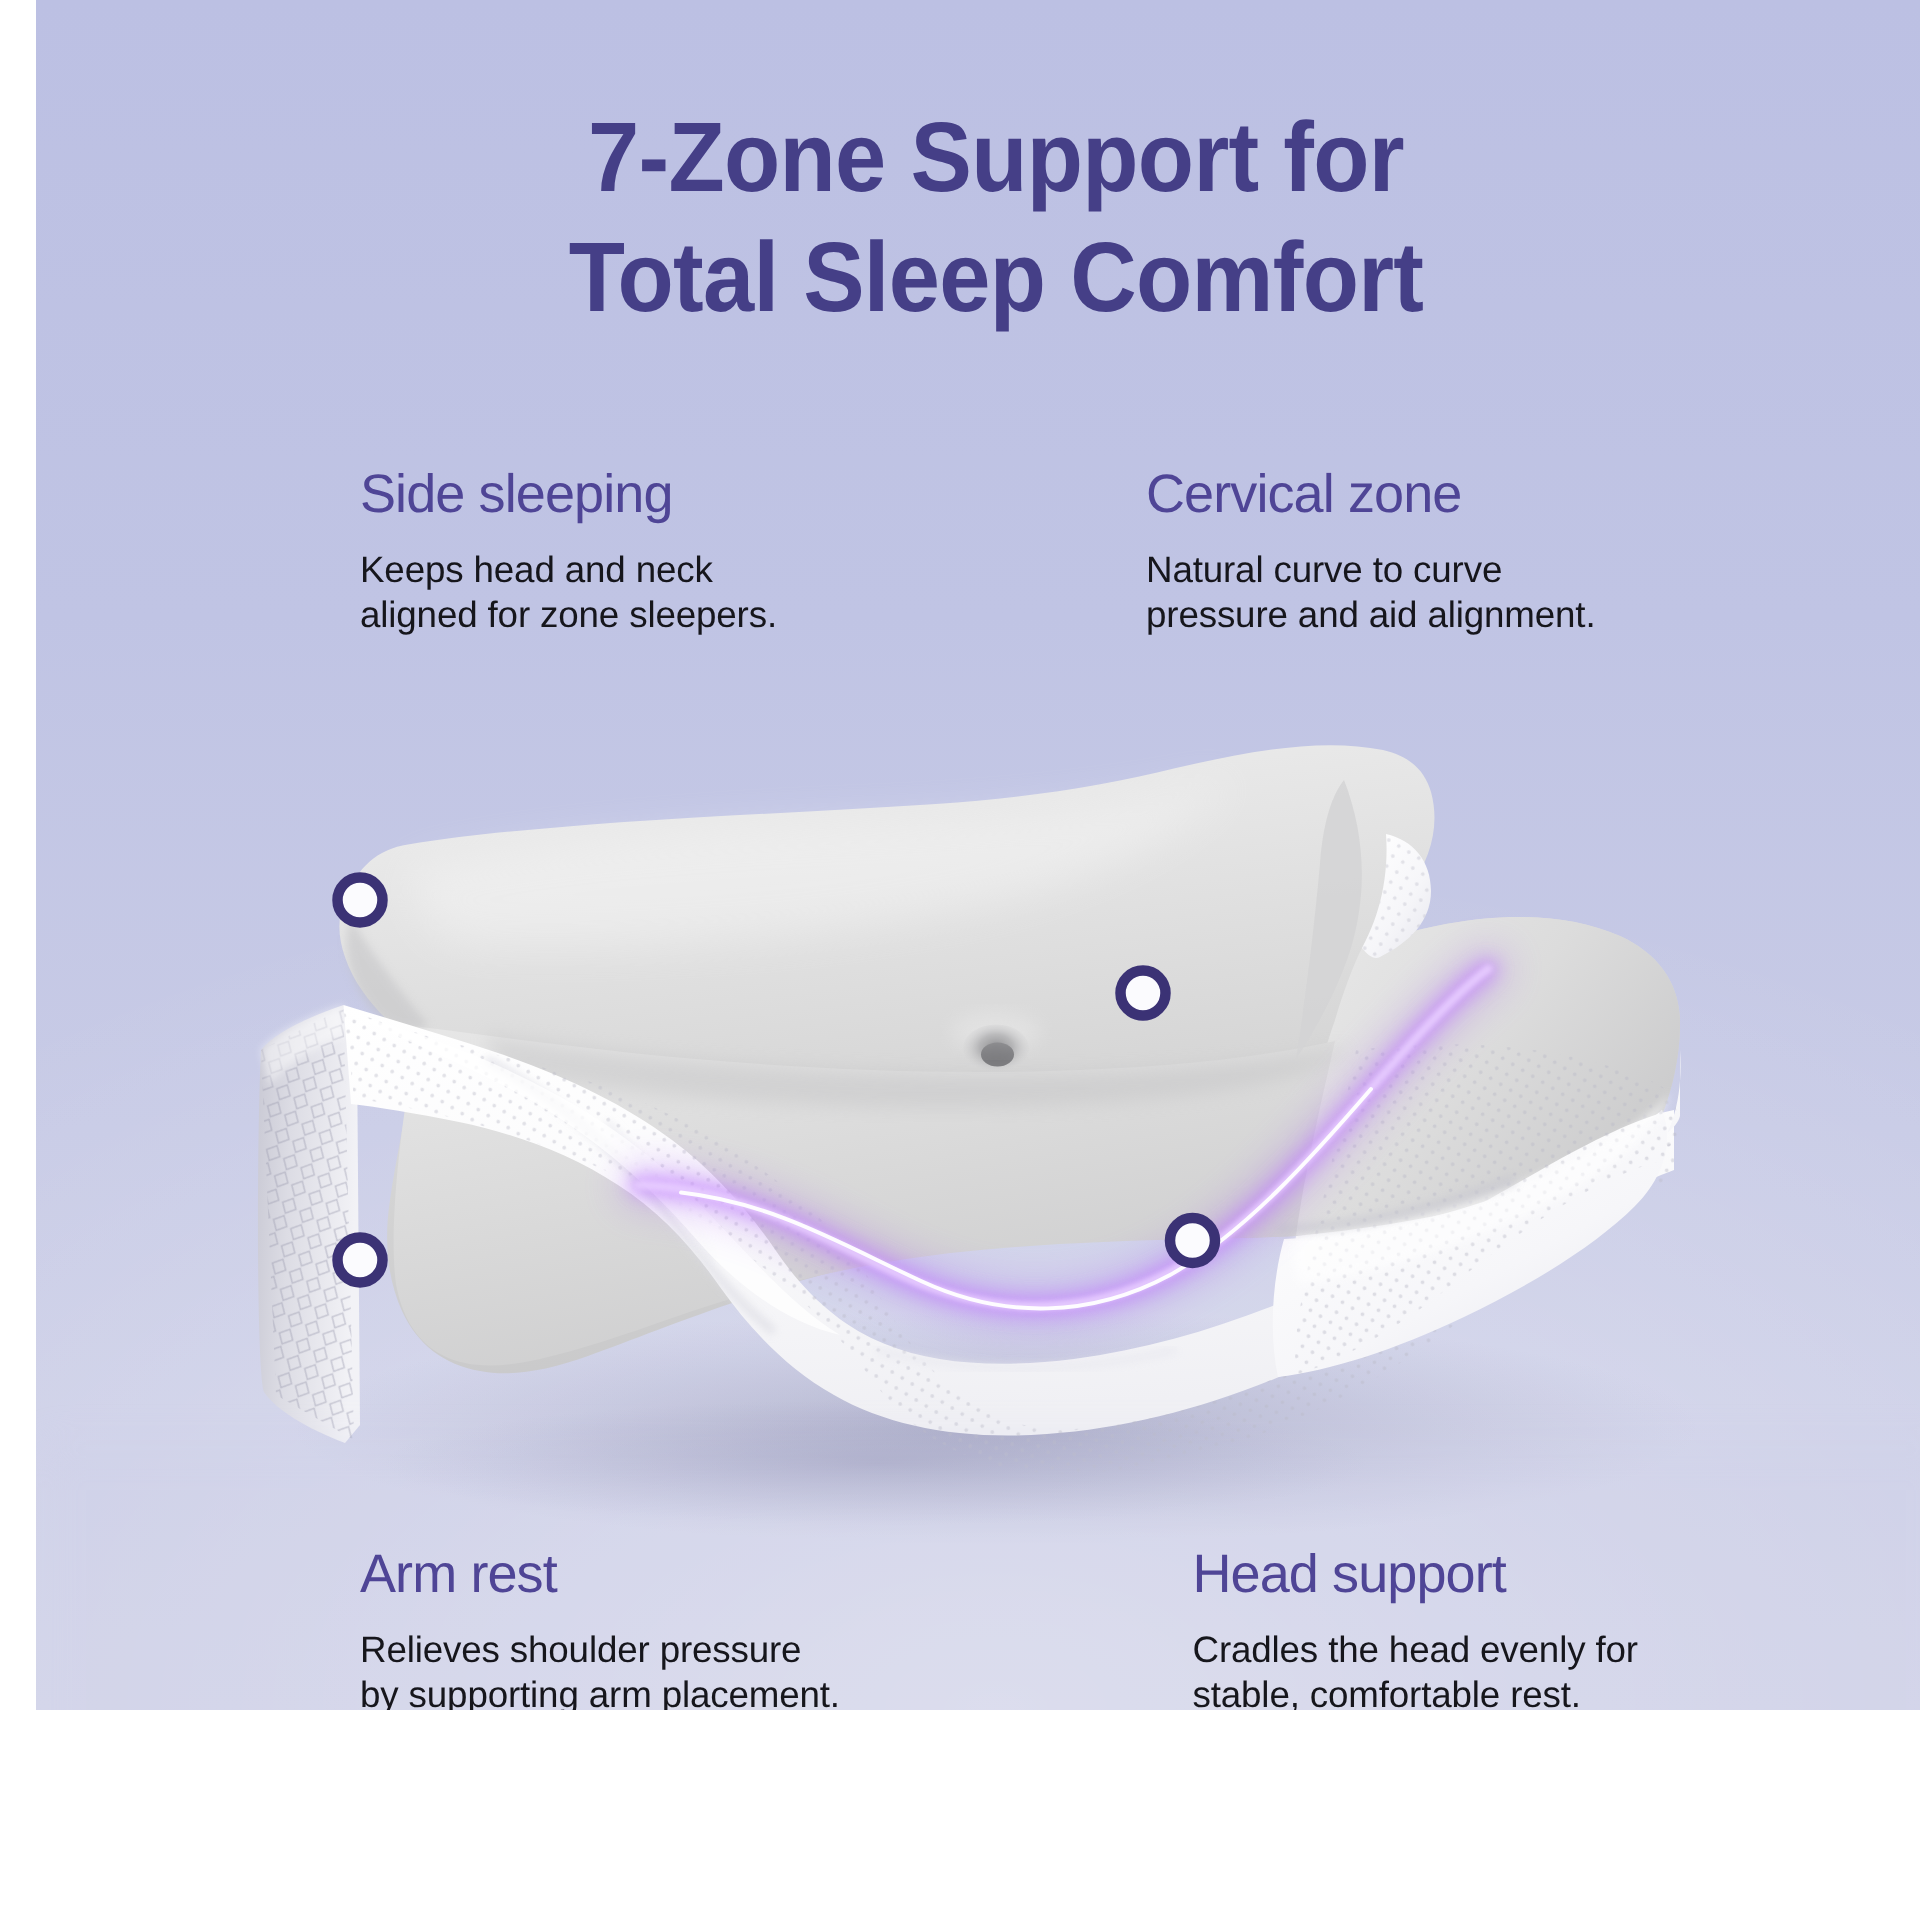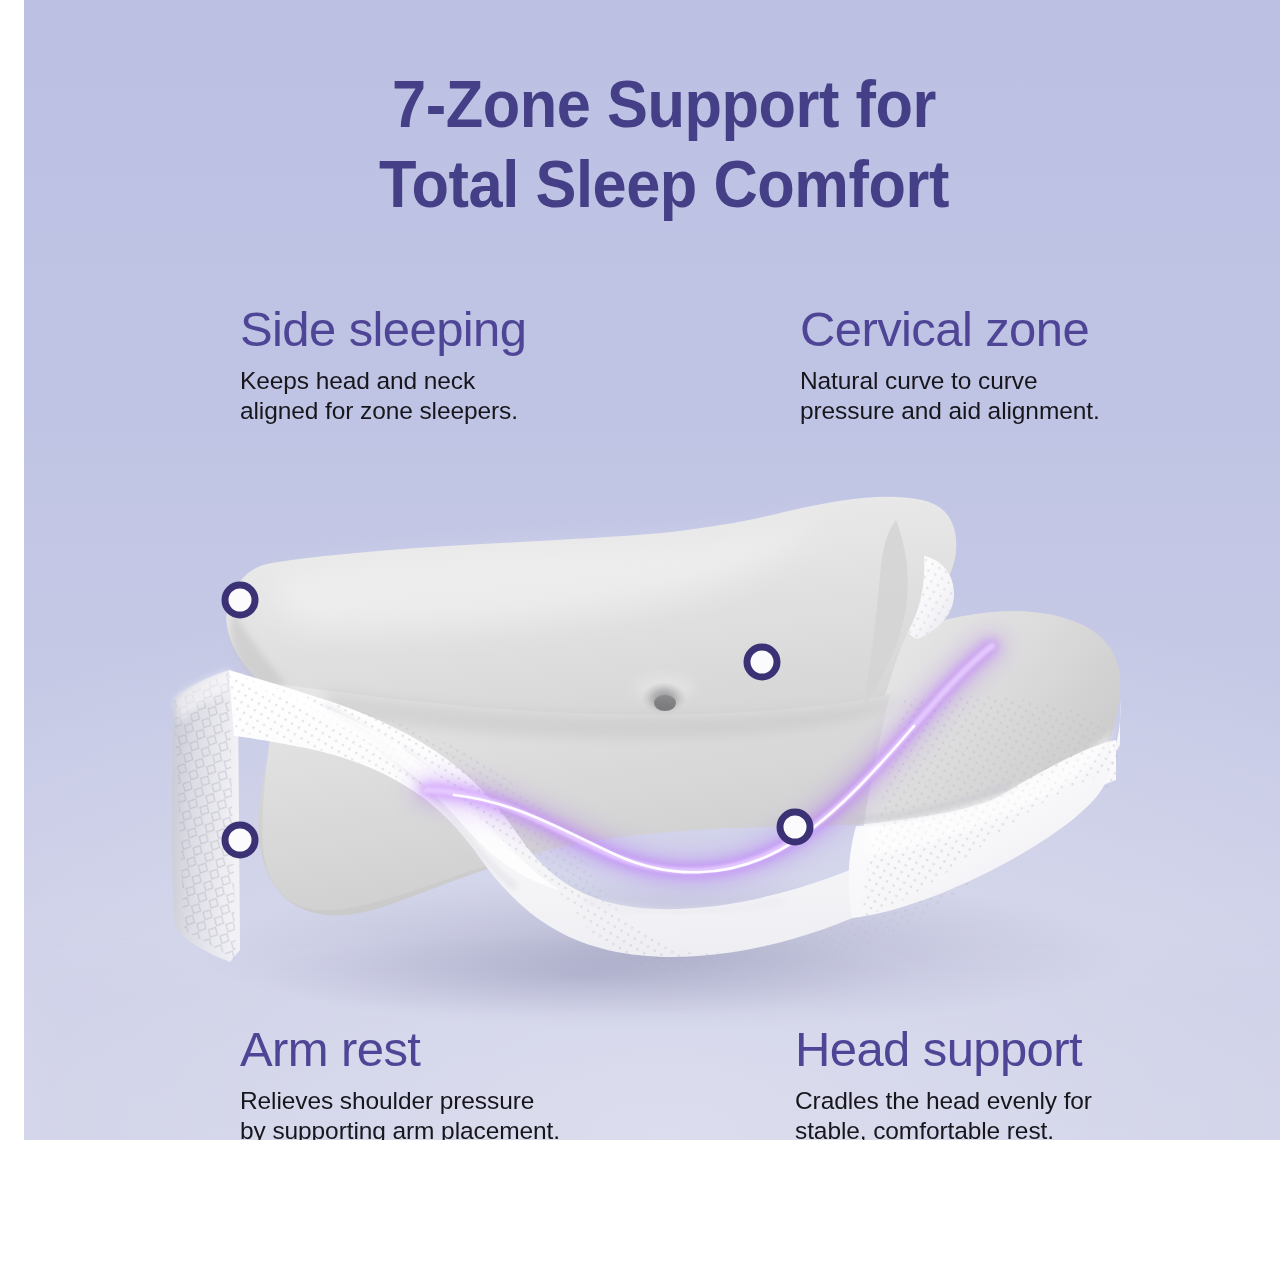--- a/index.html
+++ b/index.html
@@ -48,39 +48,39 @@
   }
 
   
   .callout {
     position: absolute;
     z-index: 40;
   }
   .callout-title {
     display: block;
     color: #4f4596;
-    font-size: 49px;
+    font-size: 36px;
     line-height: 56px;
     font-weight: 400;
     letter-spacing: -0.6px;
     white-space: nowrap;
   }
   .callout-body {
     display: block;
     color: #16161c;
     font-size: 24.5px;
     line-height: 30px;
     font-weight: 400;
     margin-top: 9px;
     letter-spacing: -0.1px;
     white-space: pre-line;
   }
 
   #callout-side-sleeping { left: 216px; top: 301px; }
-  #callout-cervical-zone { left: 776px; top: 301px; }
+  #callout-cervical-zone { left: 740px; top: 301px; }
   #callout-arm-rest      { left: 216px; top: 1021px; }
   #callout-head-support  { left: 771px; top: 1021px; }
 
   
   #annotations {
     position: absolute;
     left: 0; top: 0;
     width: 1280px; height: 1280px;
     z-index: 35;
     pointer-events: none;

